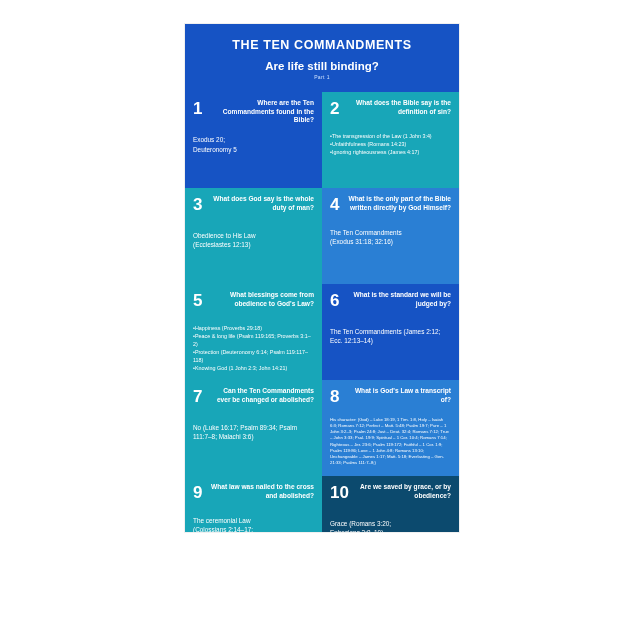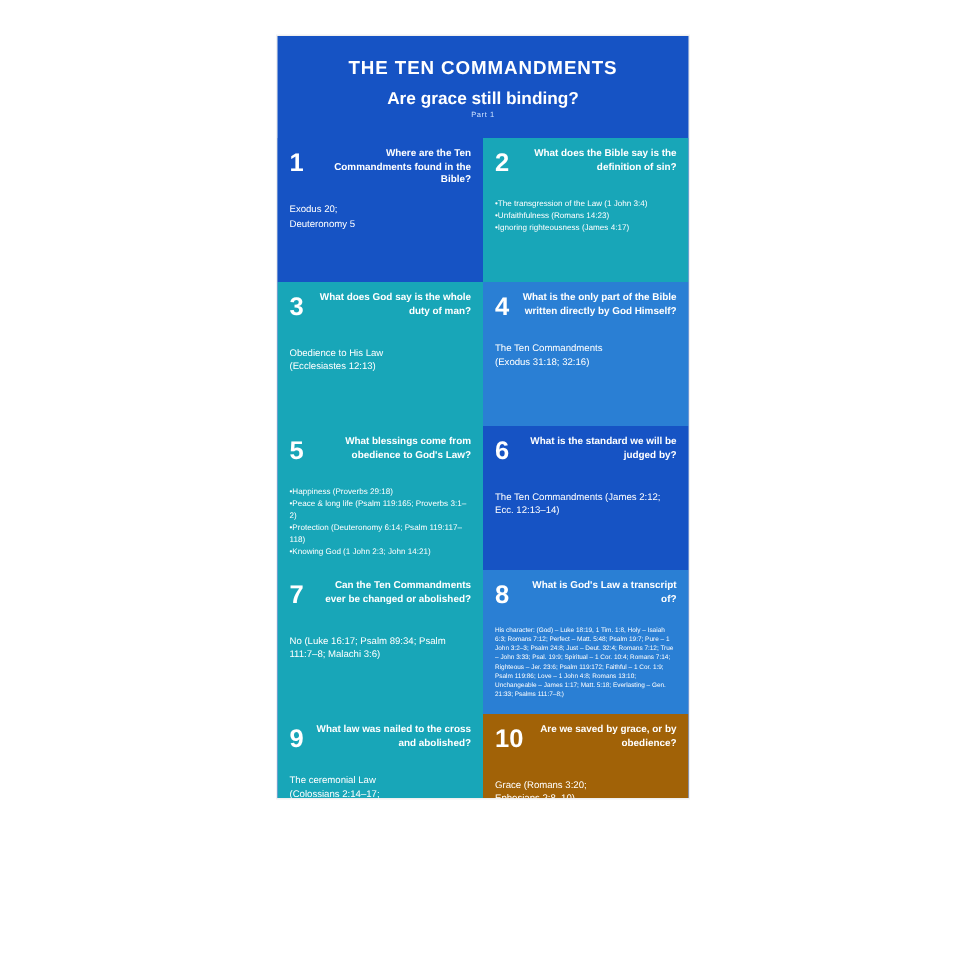--- a/index.html
+++ b/index.html
@@ -55,21 +55,21 @@
   .cell{
     position:relative;
     padding:7px 8px 6px 8px;
     box-sizing:border-box;
     color:#ffffff;
     overflow:hidden;
   }
   .cell.teal{background:#18a6b8;}
   .cell.blue{background:#1653c4;}
   .cell.lightblue{background:#2a7fd4;}
-  .cell.deep{background:#a16207;}
+  .cell.deep{background:#0c4a6e;}
 
   .cellhead{
     display:flex;
     align-items:flex-start;
     gap:6px;
     min-height:26px;
   }
   .num{
     font-size:17px;
     font-weight:bold;
@@ -107,21 +107,21 @@
   .footer .line{display:block;}
 </style>
 </head>
 <body>
 
 <div class="canvas">
   <div class="card">
 
     <div class="header">
       <div class="title">THE TEN COMMANDMENTS</div>
-      <div class="subtitle">Are grace still binding?</div>
+      <div class="subtitle">Are life still binding?</div>
       <div class="partlabel">Part 1</div>
     </div>
 
     <div class="grid">
 
       <div class="cell blue">
         <div class="cellhead">
           <div class="num">1</div>
           <div class="q">Where are the Ten Commandments found in the Bible?</div>
         </div>

